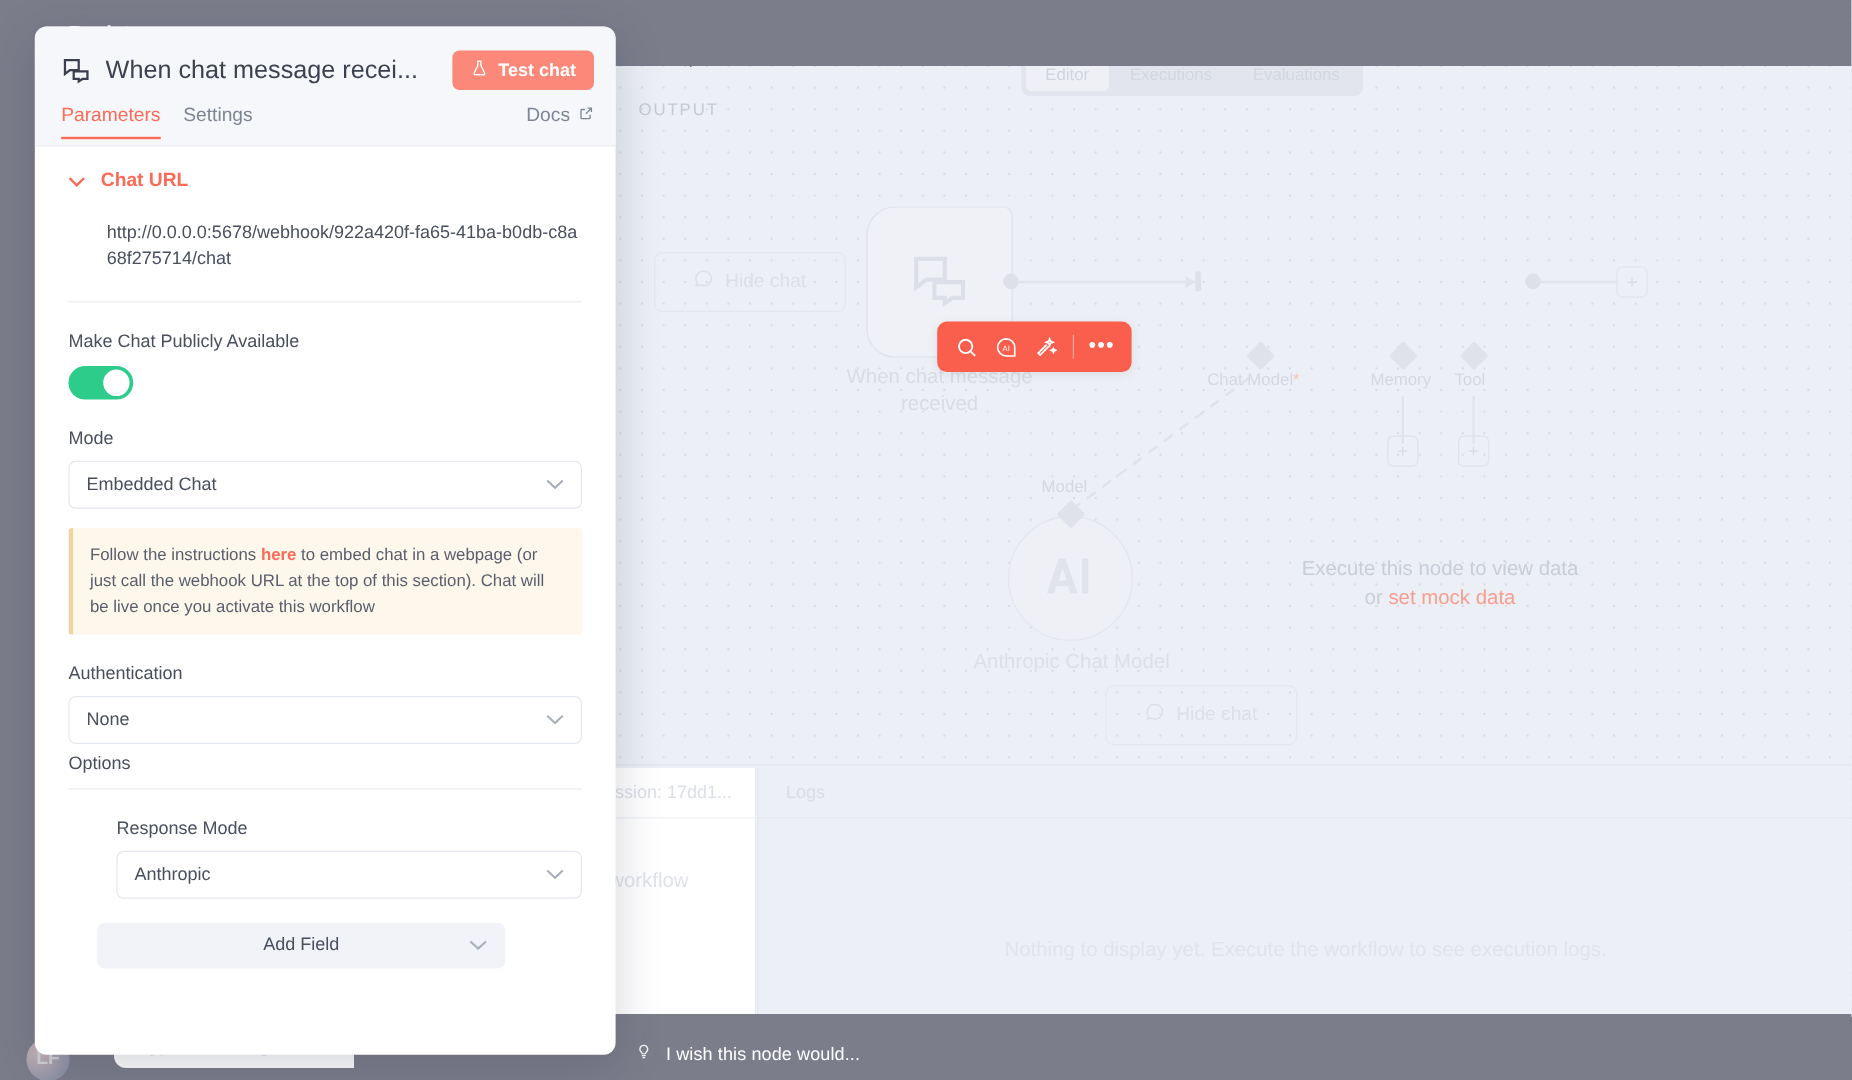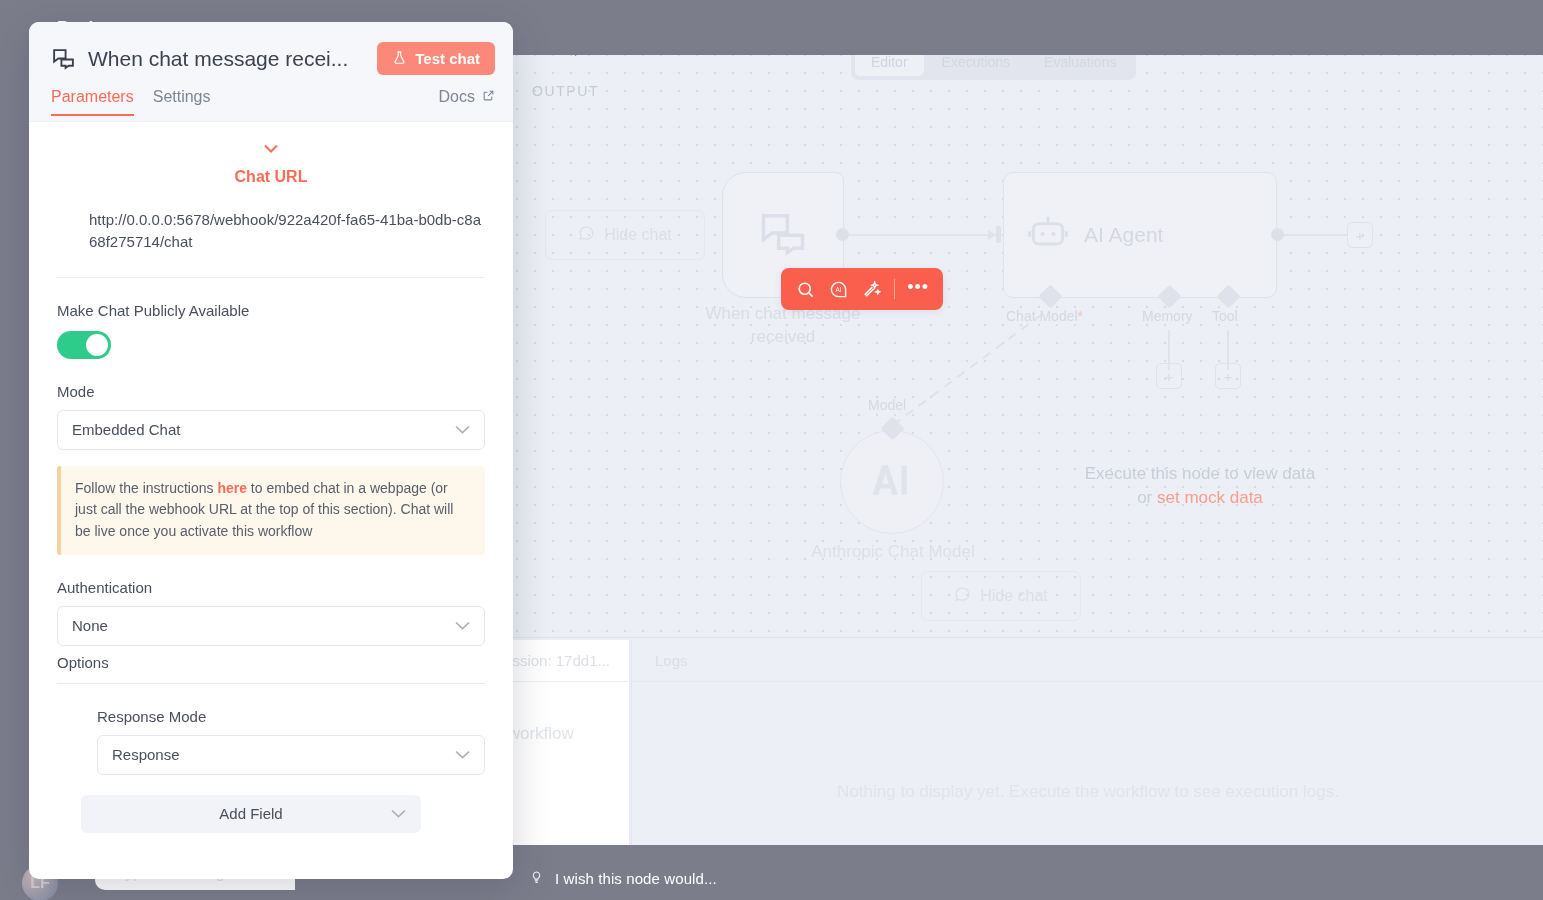--- a/index.html
+++ b/index.html
@@ -306,21 +306,21 @@
     margin-left: auto; display: flex; align-items: center; gap: 7px;
     font-size: 16px; color: #7d8494;
   }
   .docs-tab svg { width: 13px; height: 13px; }
 
   .ndv-body {
     position: absolute; left: 0; top: 100px; width: 484px; height: 757px;
     overflow: hidden; padding: 0 28px;
   }
   .section-head {
-    display: flex; align-items: center; gap: 13px; padding-top: 20px; flex-direction: column;
+    display: flex; align-items: center; gap: 13px; padding-top: 20px;
   }
   .chev { color: #fb6b57; font-size: 13px; line-height: 1; }
   .section-title { color: #fb6b57; font-size: 16px; font-weight: bold; }
 
   .url-text {
     margin: 23px 0 0 32px; font-size: 15px; color: #4a4f5e; line-height: 1.45;
     word-break: break-all; max-width: 392px;
   }
   .hr { height: 1px; background: #eaecf1; margin: 24px 0 0 0; }
 
@@ -431,32 +431,20 @@
   <div class="node-trigger">
     <span>
       <svg viewBox="0 0 24 24" fill="none" stroke="currentColor" stroke-width="1.6">
           <path d="M3 4h11v8H7l-4 3V4z"></path>
           <path d="M10 13h11v6h-4l-3 2v-2h-4v-6z"></path>
         </svg>
     </span>
   </div>
   <div class="node-trigger-label">When chat message received</div>
 
-  <div class="node-agent">
-    <span>
-      <svg viewBox="0 0 24 24" fill="none" stroke="currentColor" stroke-width="1.6">
-          <rect x="4" y="7" width="16" height="11" rx="3"></rect>
-          <path d="M12 3v4"></path>
-          <circle cx="9" cy="12.5" r="1.1" fill="currentColor" stroke="none"></circle>
-          <circle cx="15" cy="12.5" r="1.1" fill="currentColor" stroke="none"></circle>
-          <path d="M2 11v3M22 11v3"></path>
-        </svg>
-    </span>
-    <span class="node-agent-title">AI Agent</span>
-  </div>
 
   <div class="node-model">
     <span>
       <svg viewBox="0 0 24 24" fill="currentColor">
           <path d="M6.6 4h3.1l5.6 16h-3.2l-1.1-3.3H5.6L4.5 20H1.4L6.6 4zm.1 10h3.5L8.5 8.4 6.7 14z"></path>
           <path d="M17.2 4h2.9v16h-2.9z"></path>
         </svg>
     </span>
   </div>
   <div class="node-model-label">Anthropic Chat Model</div>
@@ -686,21 +674,21 @@
             </svg>
         </span>
       </div>
 
       <div class="options-label">Options</div>
       <div class="options-rule"></div>
 
       <div class="sub-field">
         <div class="field-label">Response Mode</div>
         <div class="select">
-          <span>Response</span>
+          <span>Anthropic</span>
           <span class="caret">
             <svg width="15" height="9" viewBox="0 0 15 9" fill="none" stroke="currentColor" stroke-width="1.7">
                 <path d="M1 1.5L7.5 7.5L14 1.5"></path>
               </svg>
           </span>
         </div>
       </div>
 
       <div class="add-field">
         <span>Add Field</span>

